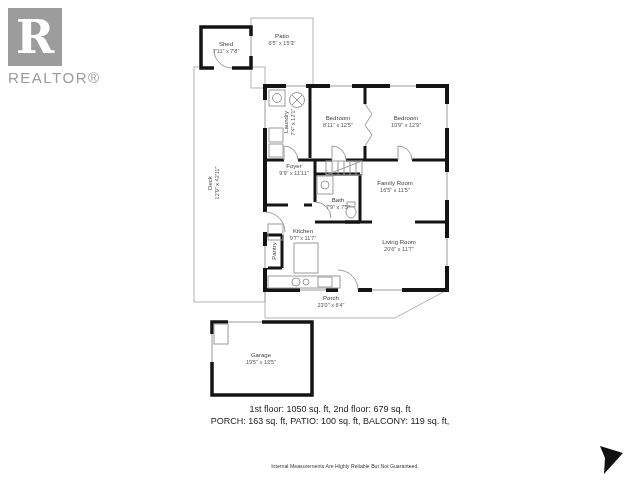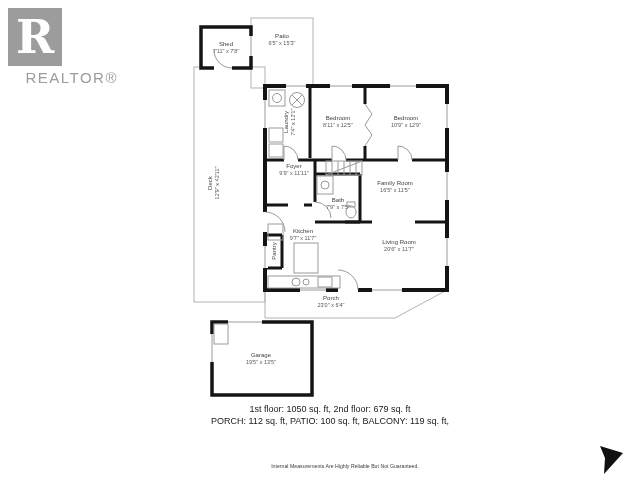--- a/index.html
+++ b/index.html
@@ -10,21 +10,21 @@
   .room-label{position:absolute;text-align:center;color:#3f3f3f;white-space:nowrap;
               line-height:1.3;transform:translate(-50%,-50%) scale(0.55);}
   .room-label.vert{transform:translate(-50%,-50%) rotate(-90deg) scale(0.55);}
   .room-label .rname{font-size:11px;}
   .room-label .rdims{font-size:10px;color:#585858;}
   
   .logo{position:absolute;left:8px;top:8px;width:110px;}
   .logo-box{width:54px;height:58px;background:#9c9c9c;color:#fff;display:flex;
             align-items:center;justify-content:center;
             font-family:"DejaVu Serif",serif;font-weight:bold;font-size:46px;}
-  .logo-text{margin-top:3px;color:#9c9c9c;font-size:15px;letter-spacing:1.5px;text-align:right;}
+  .logo-text{margin-top:3px;color:#9c9c9c;font-size:15px;letter-spacing:1.5px;}
   
   .summary{position:absolute;left:0;right:0;top:404px;text-align:center;color:#1a1a1a;}
   .summary .s-title{font-size:11px;font-weight:bold;margin-bottom:1px;}
   .summary .s-line{font-size:9px;line-height:11.5px;padding-left:20px;}
   
   .disclaimer{position:absolute;left:345px;top:466px;white-space:nowrap;color:#3c3c3c;
               font-size:10px;transform:translate(-50%,-50%) scale(0.52);}
 </style>
 </head>
 <body>
@@ -189,18 +189,18 @@
     <div class="rname">Porch</div>
     <div class="rdims">23'0" x 6'4"</div>
   </div>
   <div class="room-label" style="left:261px;top:358px">
     <div class="rname">Garage</div>
     <div class="rdims">19'5" x 13'5"</div>
   </div>
 
   <div class="summary">
     <div class="s-line">1st floor: 1050 sq. ft, 2nd floor: 679 sq. ft</div>
-    <div class="s-line">PORCH: 112 sq. ft, PATIO: 100 sq. ft, BALCONY: 119 sq. ft,</div>
+    <div class="s-line">PORCH: 163 sq. ft, PATIO: 100 sq. ft, BALCONY: 119 sq. ft,</div>
   </div>
 
   <div class="disclaimer">Internal Measurements Are Highly Reliable But Not Guaranteed.</div>
 
 </div>
 
 </body></html>

